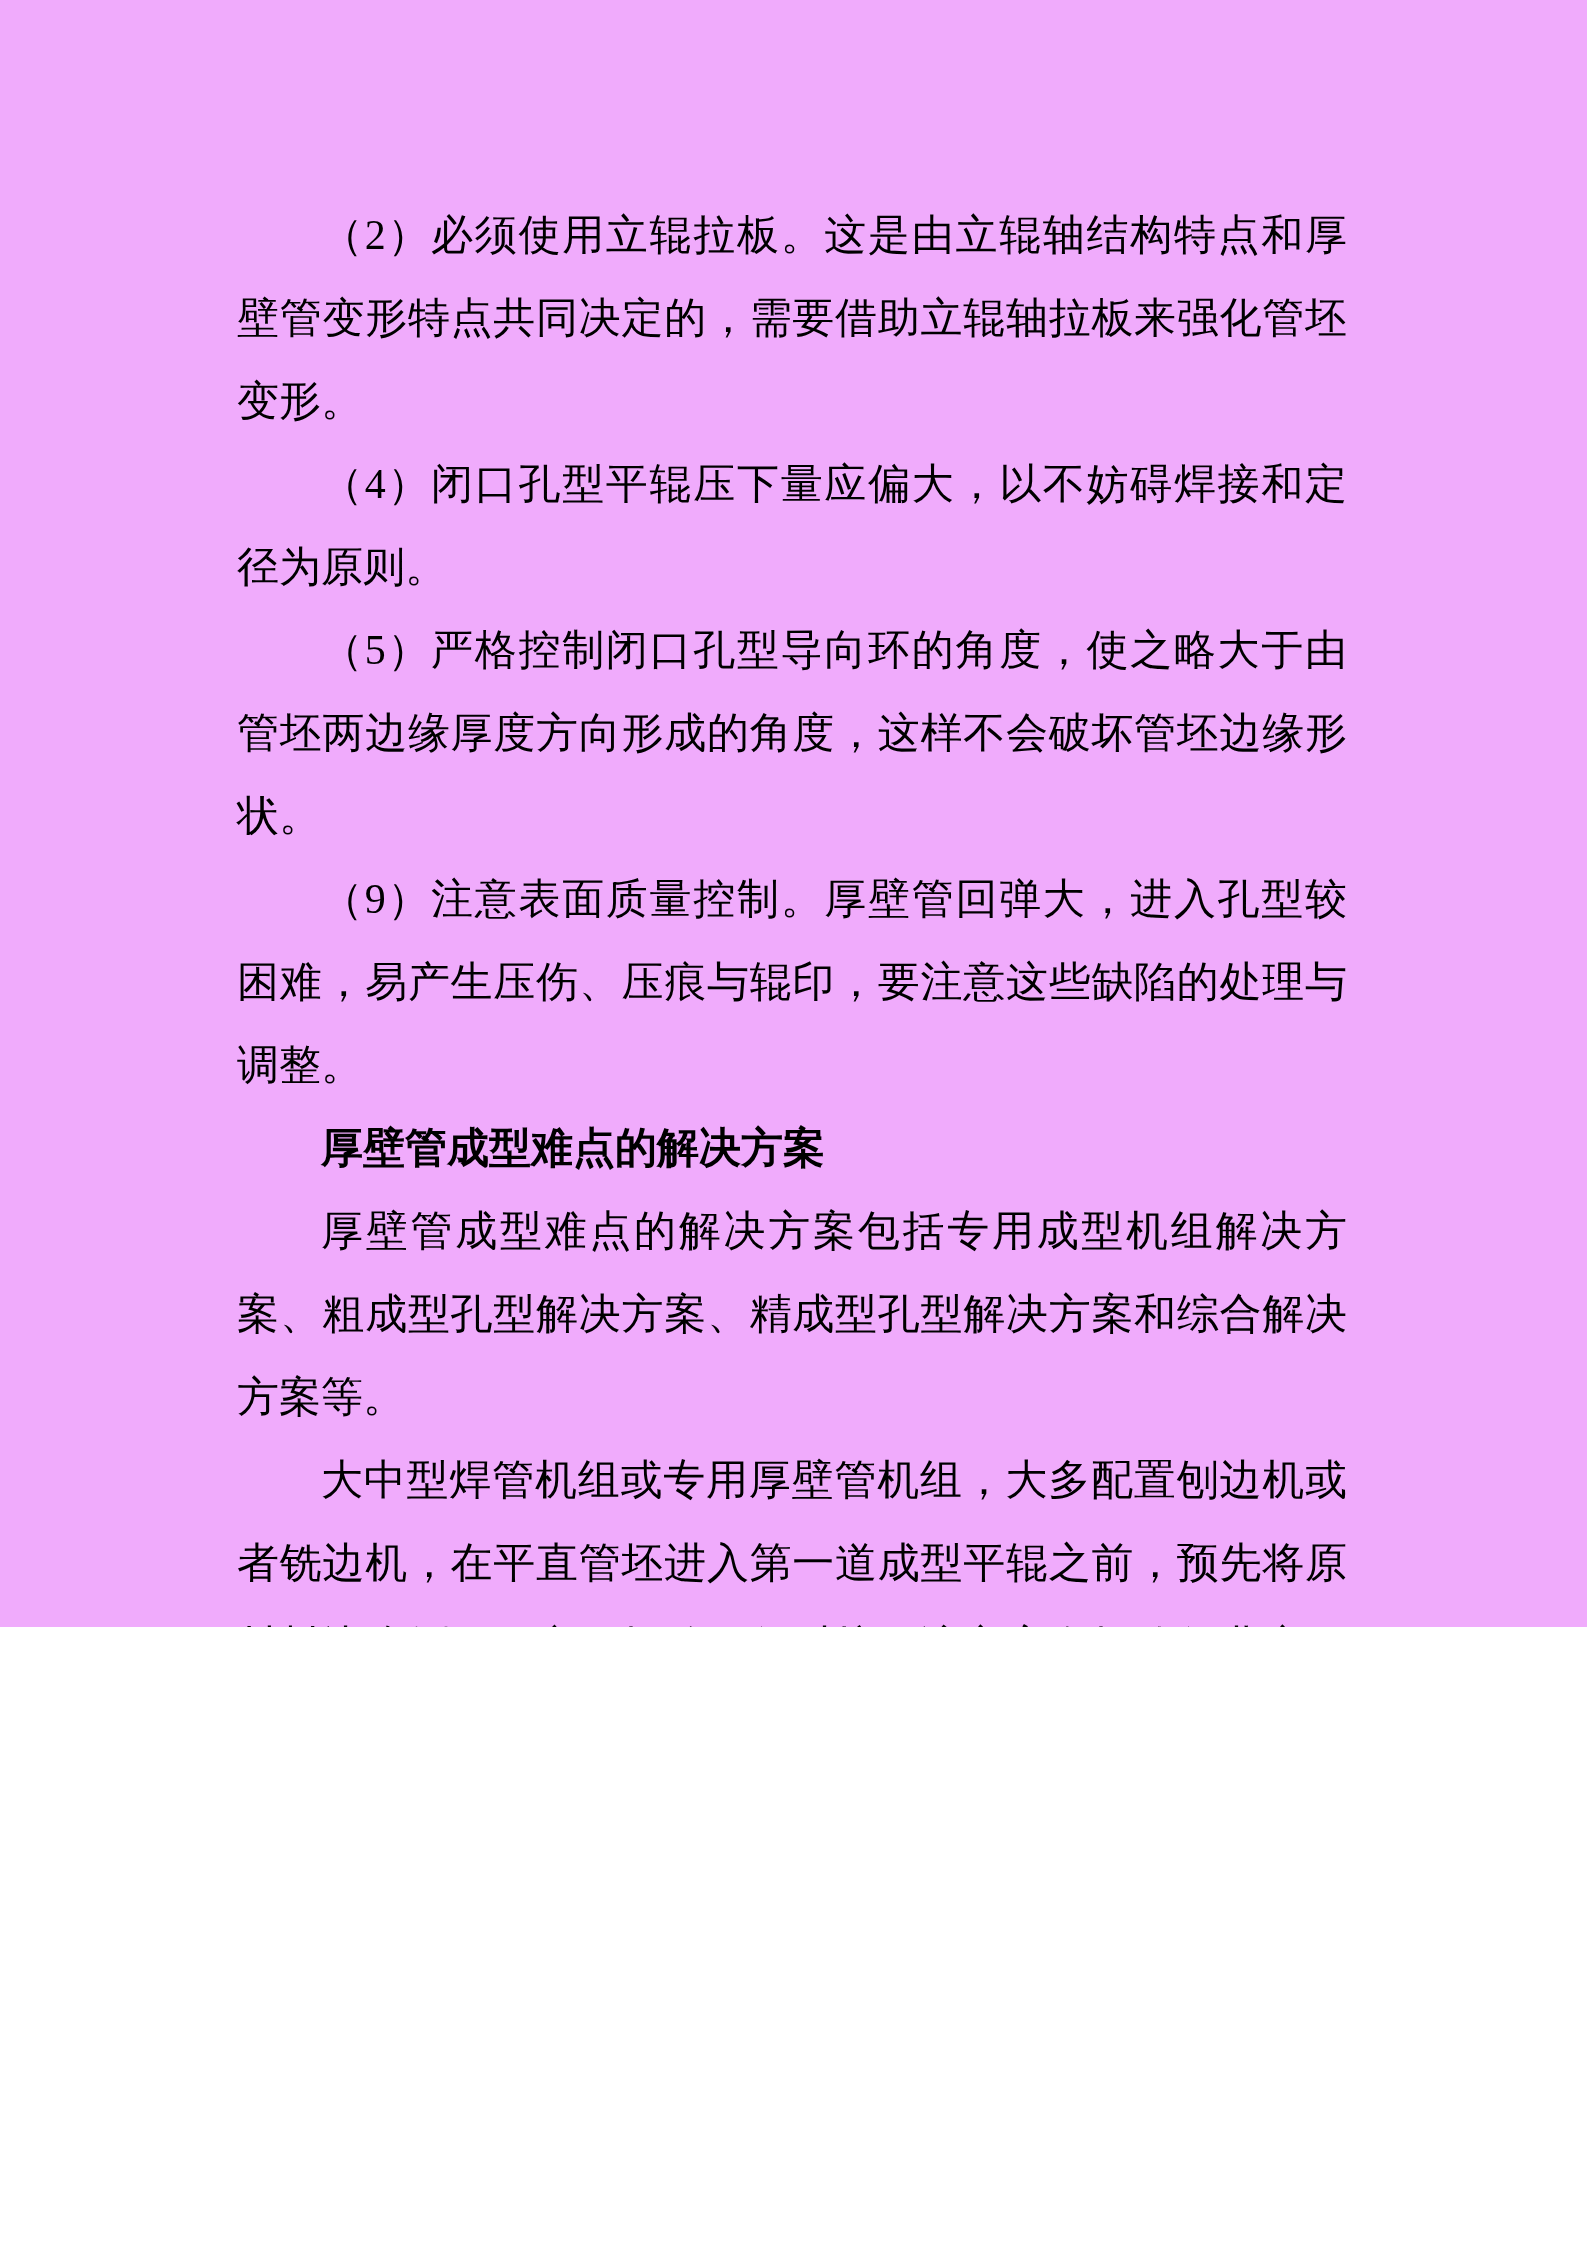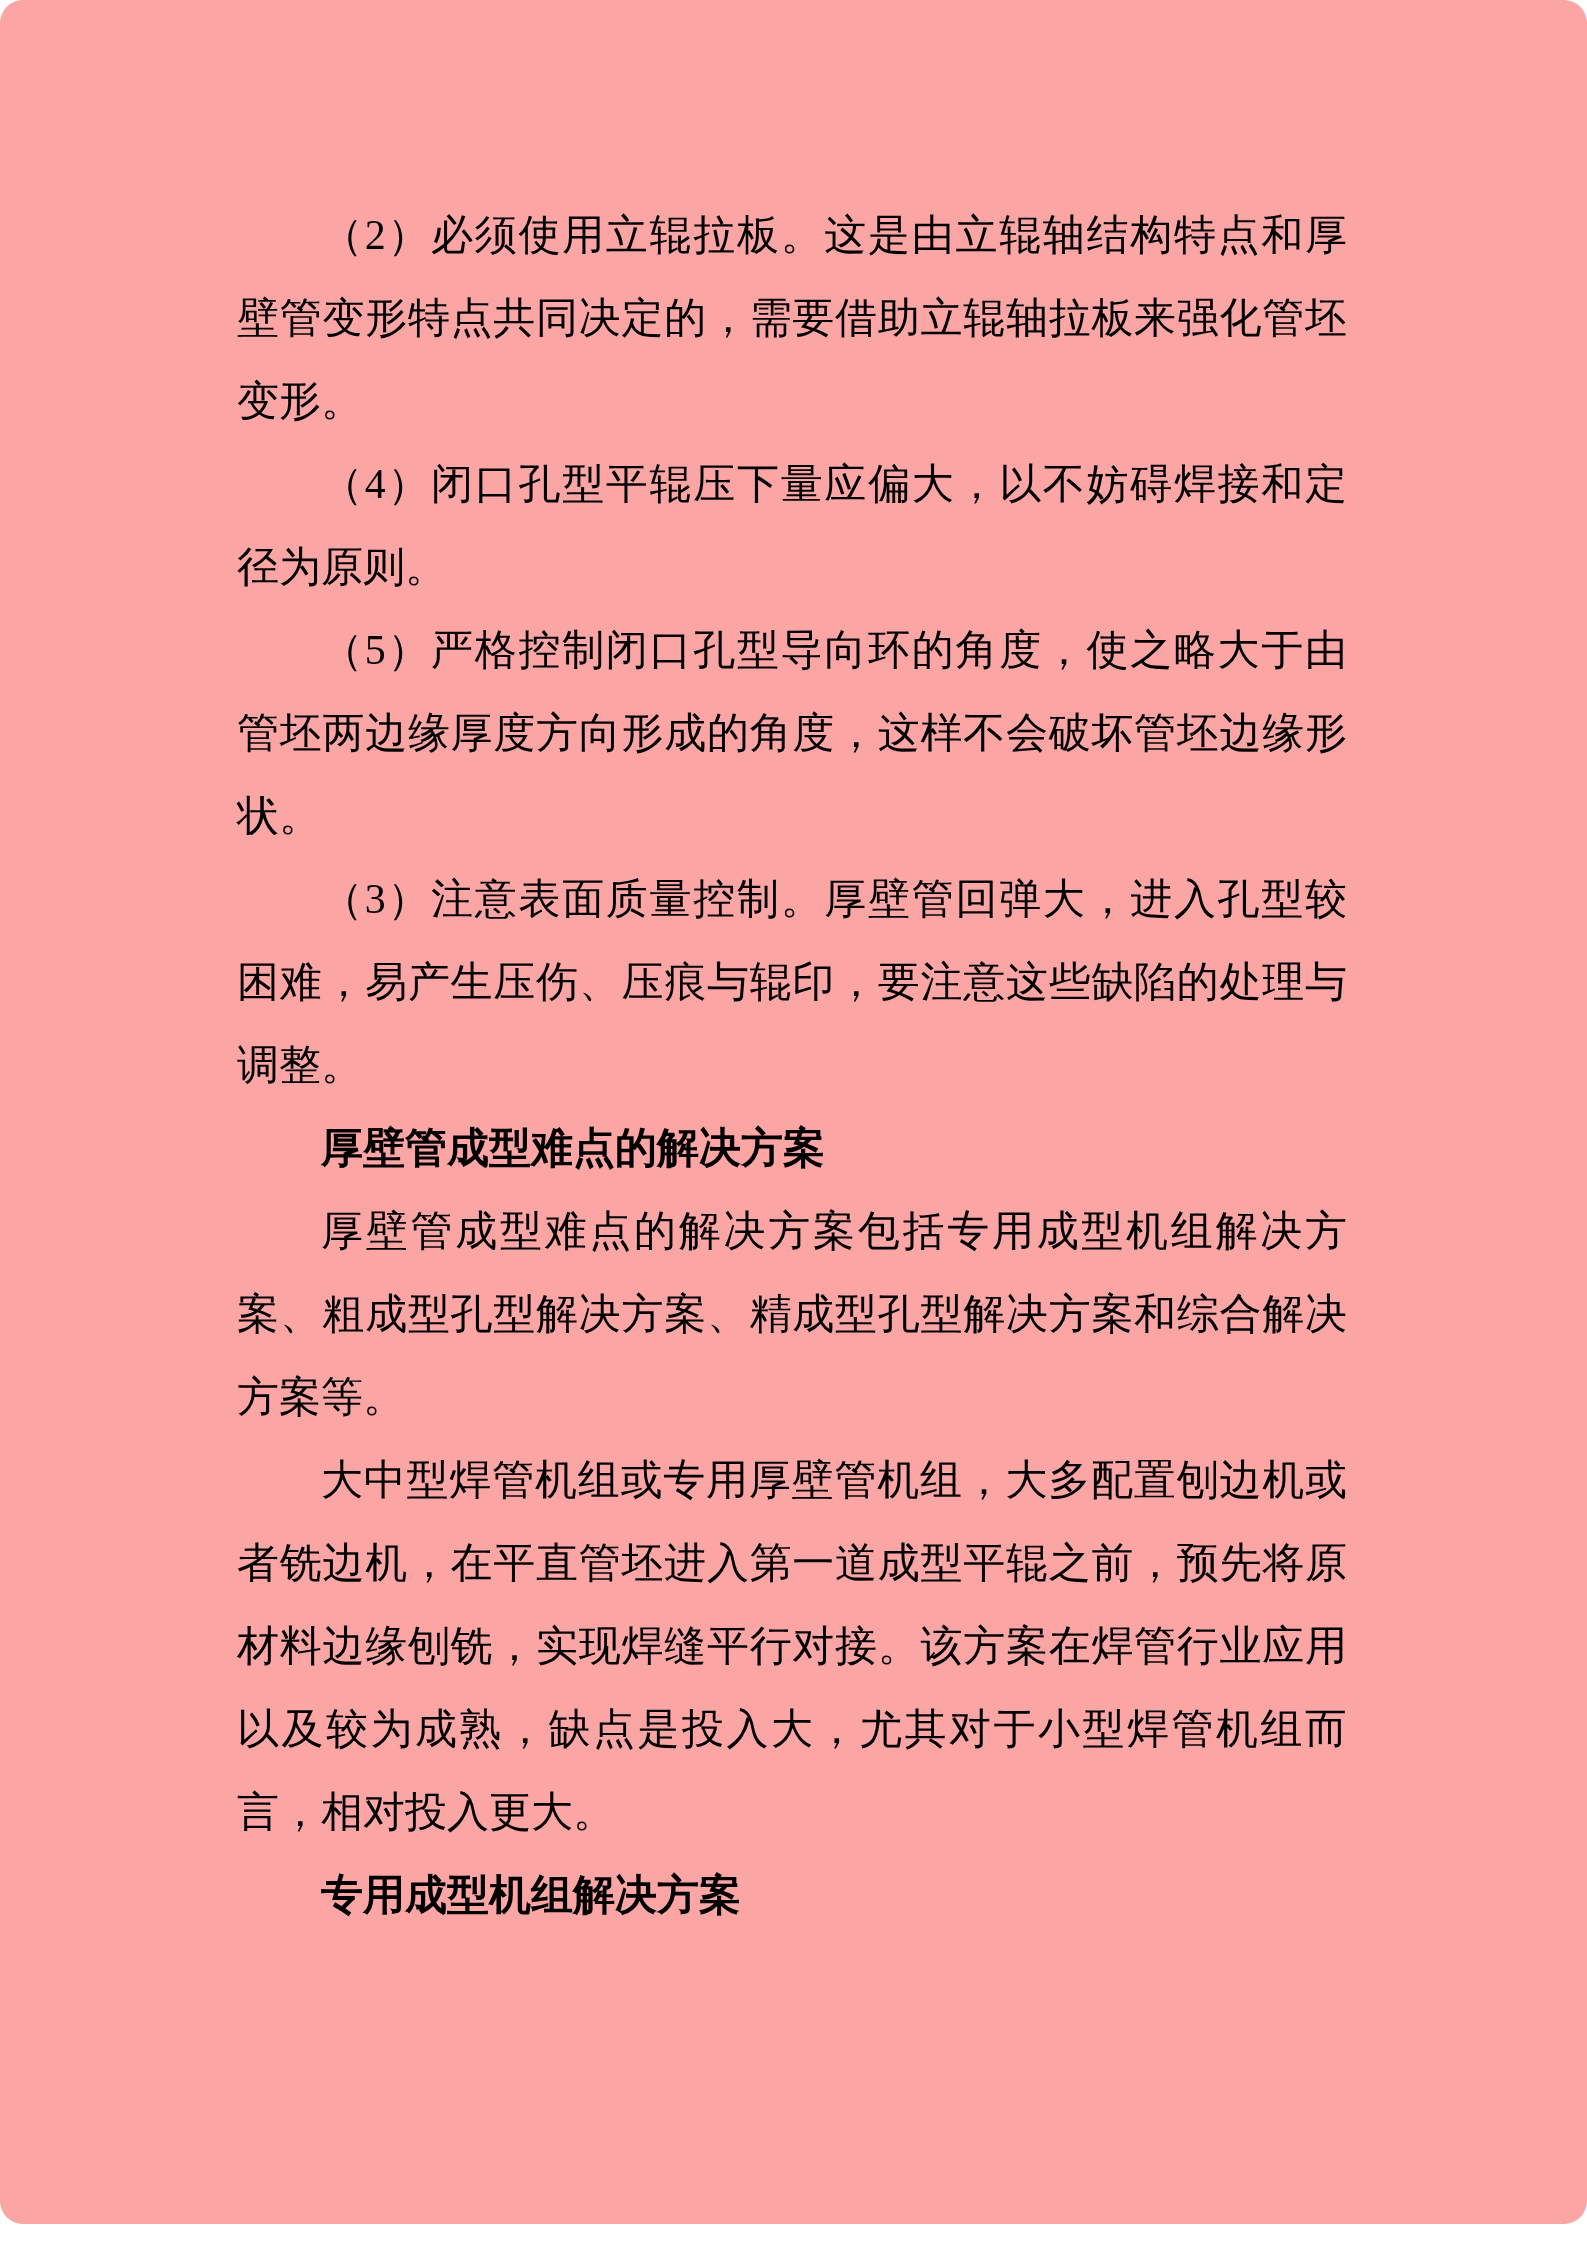--- a/index.html
+++ b/index.html
@@ -3,24 +3,23 @@
 <meta charset="utf-8">
 <style>
   html, body {
     margin: 0;
     padding: 0;
     background: #ffffff;
   }
   .page {
     position: relative;
     width: 1587px;
-    height: 2224px;
-    background: #fca5a5;
+    height: 1627px;
+    background: #f0abfc;
     overflow: hidden;
-    border-radius: 23px;
   }
   .doc-body {
     position: absolute;
     left: 237px;
     top: 194px;
     width: 1110px;
   }
   .para {
     margin: 0;
     font-family: "Liberation Serif", "DejaVu Serif", serif;
@@ -38,19 +37,19 @@
   }
 </style>
 </head>
 <body>
 
 <div class="page">
   <div class="doc-body">
     <p class="para">（2）必须使用立辊拉板。这是由立辊轴结构特点和厚壁管变形特点共同决定的，需要借助立辊轴拉板来强化管坯变形。</p>
     <p class="para">（4）闭口孔型平辊压下量应偏大，以不妨碍焊接和定径为原则。</p>
     <p class="para">（5）严格控制闭口孔型导向环的角度，使之略大于由管坯两边缘厚度方向形成的角度，这样不会破坏管坯边缘形状。</p>
-    <p class="para">（3）注意表面质量控制。厚壁管回弹大，进入孔型较困难，易产生压伤、压痕与辊印，要注意这些缺陷的处理与调整。</p>
+    <p class="para">（9）注意表面质量控制。厚壁管回弹大，进入孔型较困难，易产生压伤、压痕与辊印，要注意这些缺陷的处理与调整。</p>
     <p class="para heading">厚壁管成型难点的解决方案</p>
     <p class="para">厚壁管成型难点的解决方案包括专用成型机组解决方案、粗成型孔型解决方案、精成型孔型解决方案和综合解决方案等。</p>
     <p class="para">大中型焊管机组或专用厚壁管机组，大多配置刨边机或者铣边机，在平直管坯进入第一道成型平辊之前，预先将原材料边缘刨铣，实现焊缝平行对接。该方案在焊管行业应用以及较为成熟，缺点是投入大，尤其对于小型焊管机组而言，相对投入更大。</p>
     <p class="para heading">专用成型机组解决方案</p>
   </div>
 </div>
 
 </body></html>

